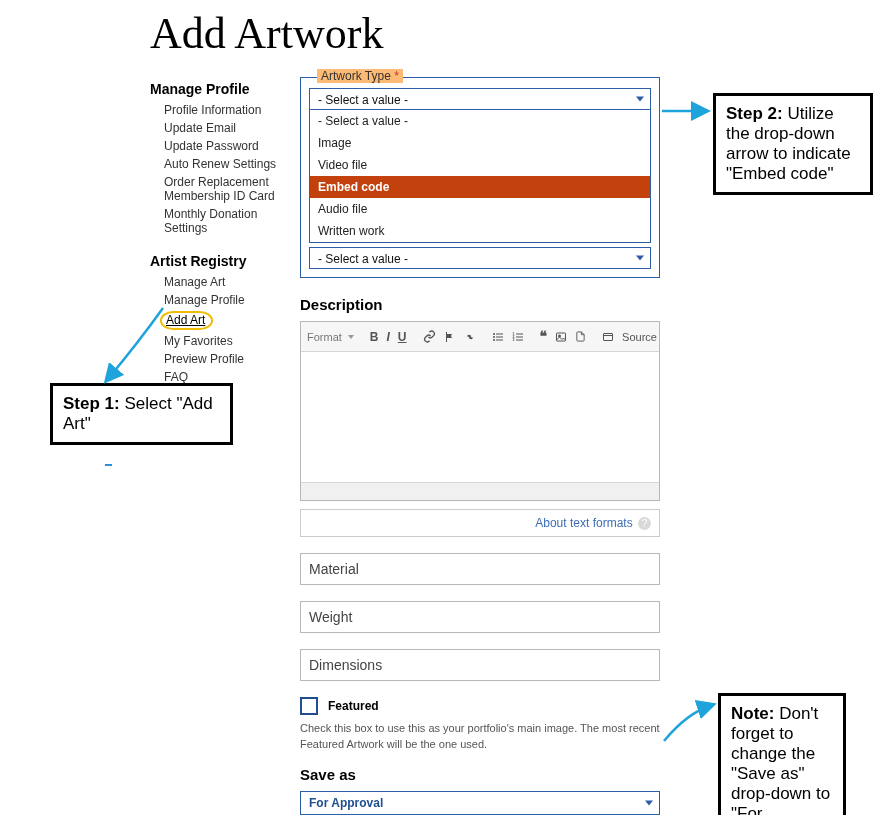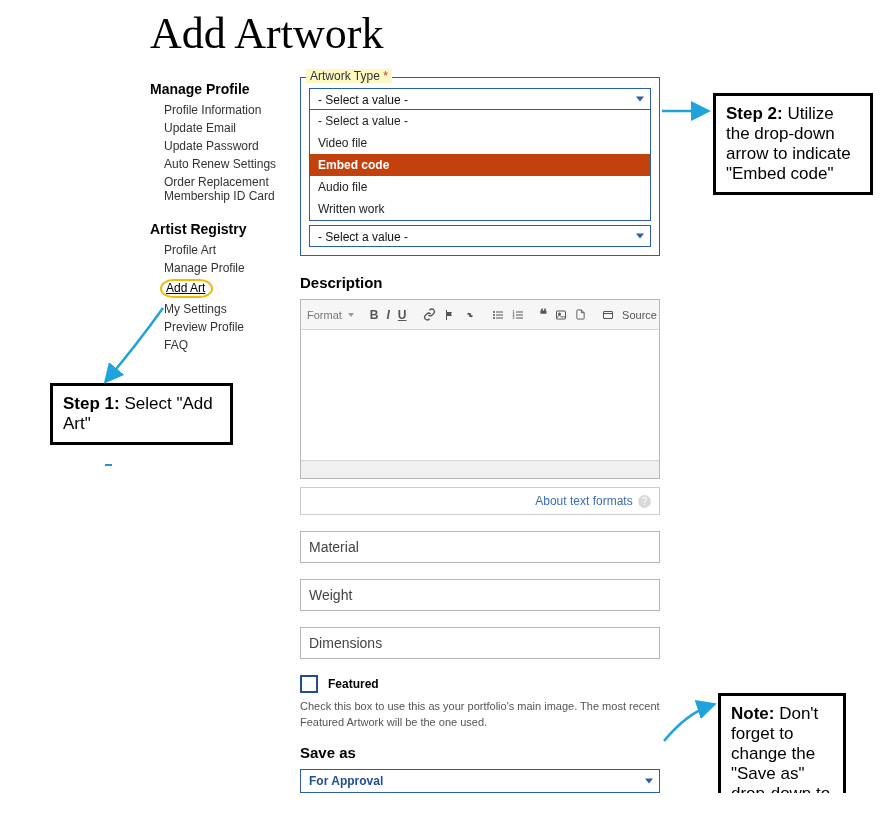--- a/index.html
+++ b/index.html
@@ -36,22 +36,22 @@
     padding: 0 6px 1px 4px;
     display: inline-block;
     color: #000;
   }
   .main { margin-left: 0; width: 360px; }
   .fieldset {
     border: 1px solid #2e5da8; padding: 10px 8px 8px; position: relative;
     margin-bottom: 6px;
   }
   .legend {
-    position: absolute; top: -9px; left: 5px;
-    background: #fef9c3; padding: 0 4px; font-size: 12px; color: #333;
+    position: absolute; top: -9px; left: 16px;
+    background: #fdba74; padding: 0 4px; font-size: 12px; color: #333;
   }
   .legend .ast { color: #c33; }
   .select {
     border: 1px solid #2e5da8; height: 22px; line-height: 22px;
     padding: 0 8px; font-size: 12px; color: #111; position: relative;
     background: #fff;
   }
   .select .caret {
     position: absolute; right: 6px; top: 50%; transform: translateY(-50%);
     width: 0; height: 0; border-left: 4px solid transparent;
@@ -118,45 +118,47 @@
 
 <div class="cols">
 
   <nav class="sidebar">
     <div class="sb-head">Manage Profile</div>
     <a href="#" class="sb-item">Profile Information</a>
     <a href="#" class="sb-item">Update Email</a>
     <a href="#" class="sb-item">Update Password</a>
     <a href="#" class="sb-item">Auto Renew Settings</a>
     <a href="#" class="sb-item">Order Replacement Membership ID Card</a>
+    <a href="#" class="sb-item">Monthly Donation Settings</a>
 
     <div class="sb-head" style="margin-top:18px;">Artist Registry</div>
-    <a href="#" class="sb-item">Profile Art</a>
+    <a href="#" class="sb-item">Manage Art</a>
     <a href="#" class="sb-item">Manage Profile</a>
     <span class="sb-item" style="margin-left:10px;">
       <a href="#" class="circled">Add Art</a>
     </span>
-    <a href="#" class="sb-item">My Settings</a>
+    <a href="#" class="sb-item">My Favorites</a>
     <a href="#" class="sb-item">Preview Profile</a>
     <a href="#" class="sb-item">FAQ</a>
   </nav>
 
   <section class="main">
 
     <div class="fieldset">
       <div class="legend">
         <span>Artwork Type</span>
         <span class="ast">*</span>
       </div>
       <div class="select">
         <span>- Select a value -</span>
         <span class="caret"></span>
       </div>
       <div class="dd-list">
         <div class="dd-item">- Select a value -</div>
+        <div class="dd-item">Image</div>
         <div class="dd-item">Video file</div>
         <div class="dd-item hl">Embed code</div>
         <div class="dd-item">Audio file</div>
         <div class="dd-item">Written work</div>
       </div>
       <div class="select second-select">
         <span>- Select a value -</span>
         <span class="caret"></span>
       </div>
     </div>

